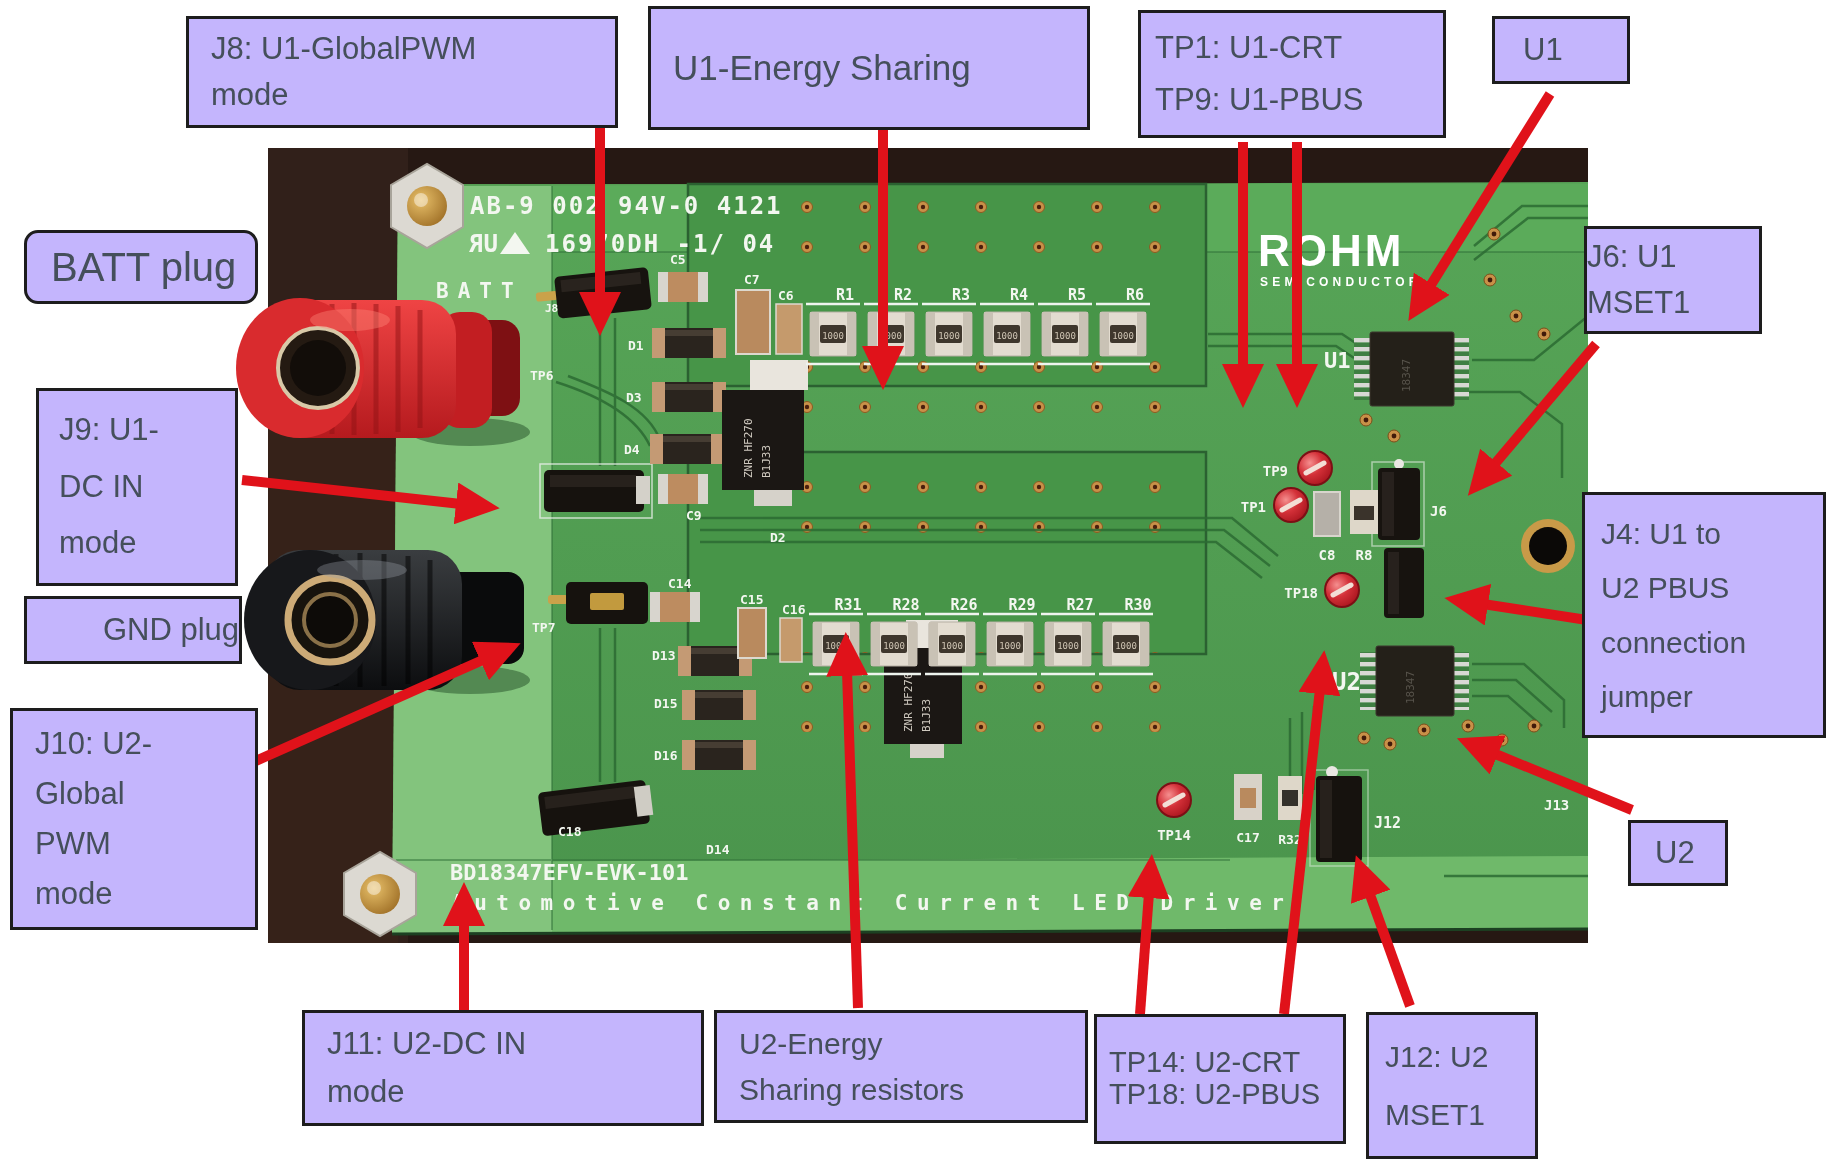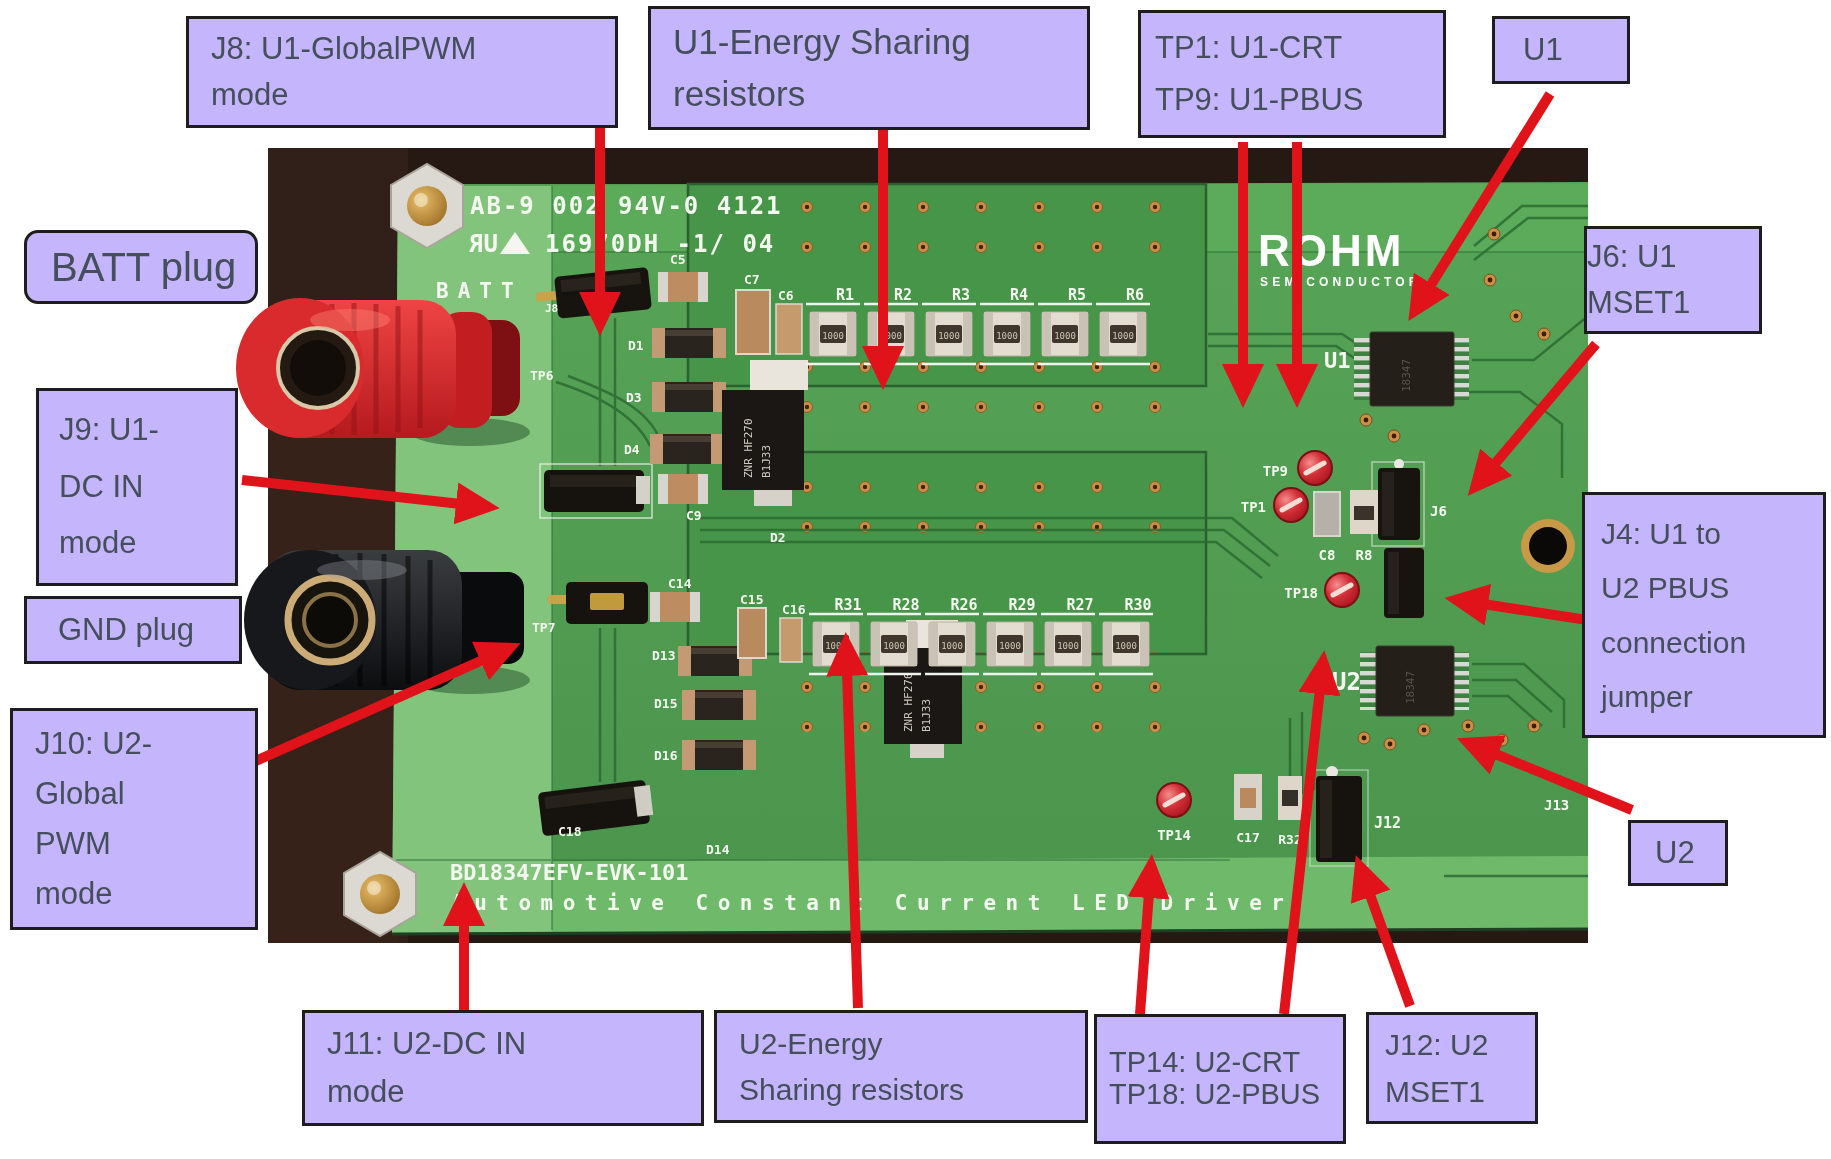--- a/index.html
+++ b/index.html
@@ -356,38 +356,37 @@
     <line class="arr" x1="464" y1="1010" x2="464" y2="921" marker-end="url(#ah)"></line>
   </g>
 </svg>
 
 <div class="callout" style="left:186px;top:16px;width:432px;height:112px;font-size:31px;padding-left:22px;">
   <div class="cl">J8: U1-GlobalPWM</div>
   <div class="cl">mode</div>
 </div>
 <div class="callout" style="left:648px;top:6px;width:442px;height:124px;font-size:35px;padding-left:22px;">
   <div class="cl">U1-Energy Sharing</div>
-  <div class="cl">resistors</div>
 </div>
 <div class="callout" style="left:1138px;top:10px;width:308px;height:128px;font-size:31px;padding-left:14px;">
   <div class="cl">TP1: U1-CRT</div>
   <div class="cl">TP9: U1-PBUS</div>
 </div>
 <div class="callout" style="left:1492px;top:16px;width:138px;height:68px;font-size:31px;padding-left:28px;">
   <div class="cl">U1</div>
 </div>
 <div class="callout" style="left:24px;top:230px;width:234px;height:74px;font-size:40px;padding-left:24px;border-radius:14px;">
   <div class="cl">BATT plug</div>
 </div>
 <div class="callout" style="left:36px;top:388px;width:202px;height:198px;font-size:31px;padding-left:20px;">
   <div class="cl">J9: U1-</div>
   <div class="cl">DC IN</div>
   <div class="cl">mode</div>
 </div>
-<div class="callout" style="left:24px;top:596px;width:218px;height:68px;font-size:31px;padding-left:31px;">
+<div class="callout" style="left:24px;top:596px;width:218px;height:68px;font-size:31px;padding-left:24px;align-items:flex-end;">
   <div class="cl">GND plug</div>
 </div>
 <div class="callout" style="left:10px;top:708px;width:248px;height:222px;font-size:31px;padding-left:22px;">
   <div class="cl">J10: U2-</div>
   <div class="cl">Global</div>
   <div class="cl">PWM</div>
   <div class="cl">mode</div>
 </div>
 <div class="callout" style="left:1584px;top:226px;width:178px;height:108px;font-size:31px;">
   <div class="cl">J6: U1</div>
@@ -407,18 +406,18 @@
   <div class="cl">mode</div>
 </div>
 <div class="callout" style="left:714px;top:1010px;width:374px;height:113px;font-size:30px;padding-left:22px;">
   <div class="cl">U2-Energy</div>
   <div class="cl">Sharing resistors</div>
 </div>
 <div class="callout" style="left:1094px;top:1014px;width:252px;height:130px;font-size:29px;padding-left:12px;justify-content:center;">
   <div class="cl">TP14: U2-CRT</div>
   <div class="cl">TP18: U2-PBUS</div>
 </div>
-<div class="callout" style="left:1366px;top:1012px;width:172px;height:112px;font-size:30px;padding-left:16px;">
+<div class="callout" style="left:1366px;top:1012px;width:172px;height:147px;font-size:30px;padding-left:16px;">
   <div class="cl">J12: U2</div>
   <div class="cl">MSET1</div>
 </div>
 
 </div>
 
 </body></html>

